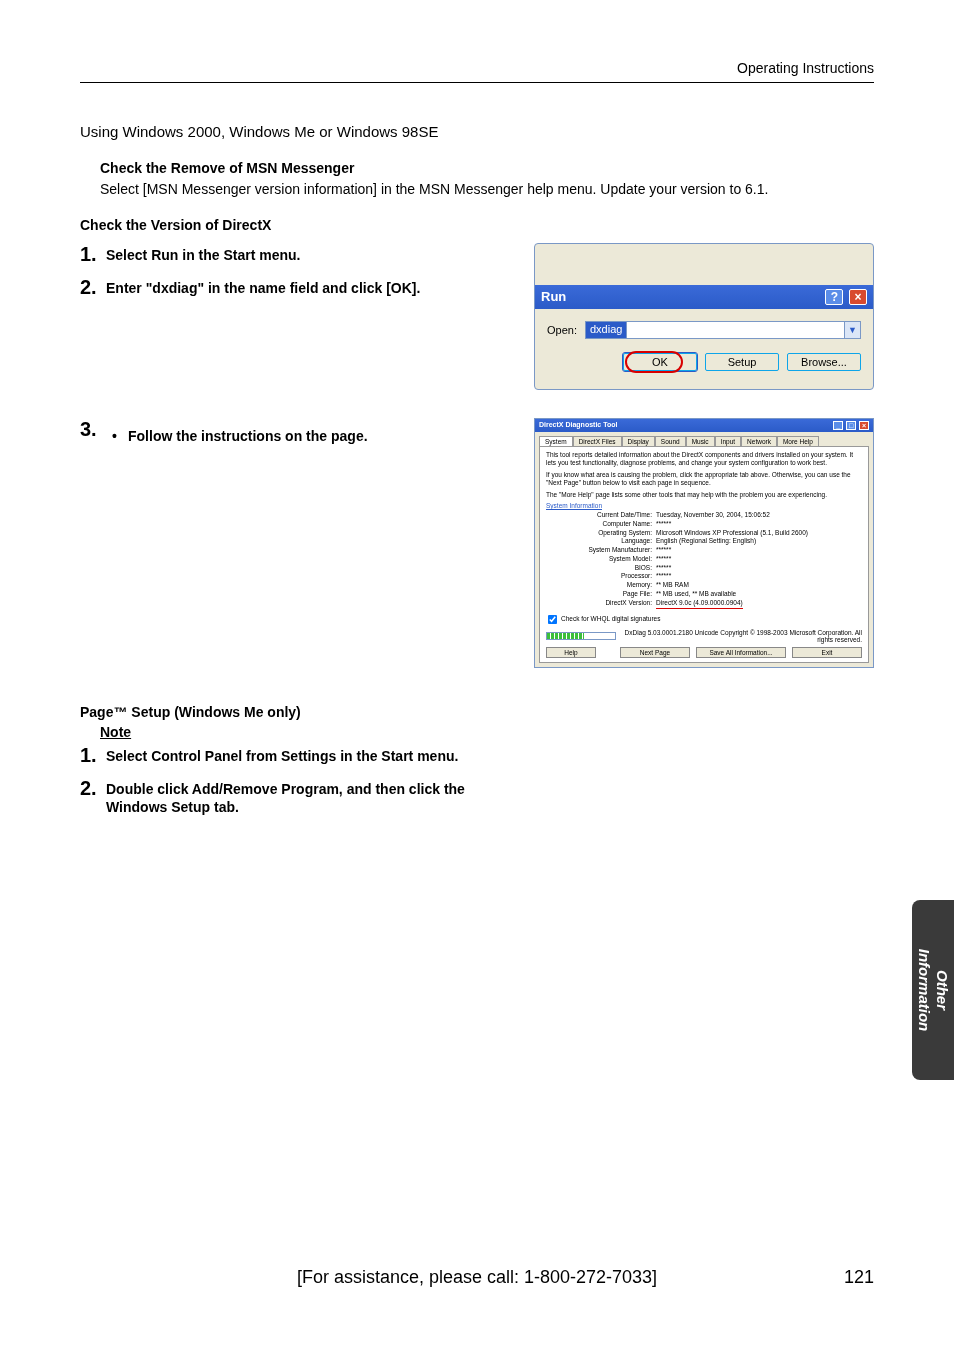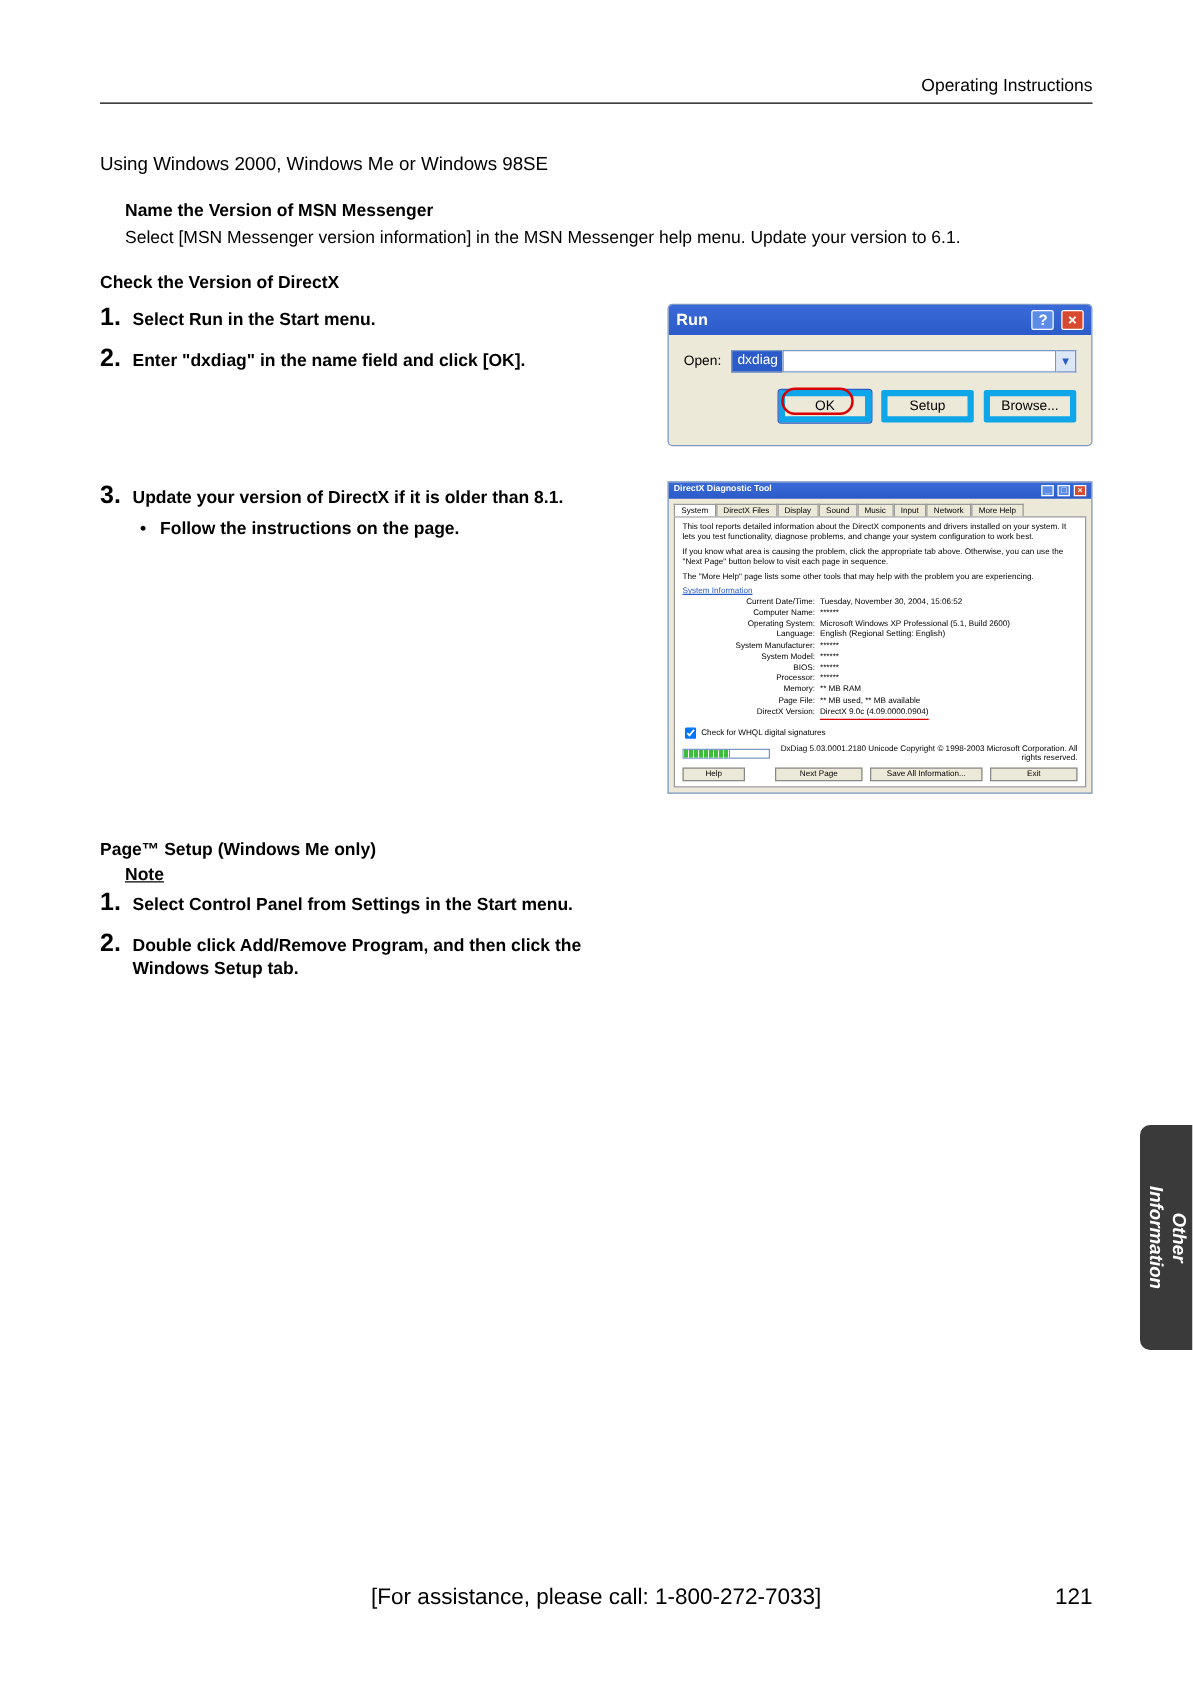--- a/index.html
+++ b/index.html
@@ -76,40 +76,40 @@
     border: 1px solid #7a98c6;
     border-radius: 4px;
     overflow: hidden;
     font-size: 11px;
     background: #ece9d8;
   }
   .rd-title {
     background: linear-gradient(#3a6ad8,#2b5bc8);
     color: #fff;
     display:flex; align-items:center; justify-content:space-between;
-    padding: 4px 6px; font-weight:bold; font-size:13px;
+    padding: 4px 6px; font-weight:bold; font-size:13px;margin-top:41px;
   }
   .rd-title .btns span {
     display:inline-flex; align-items:center; justify-content:center;
     width:18px; height:16px;  margin-left:2px;
     border:1px solid #fff; border-radius:2px; font-size:12px; font-weight:bold;
   }
   .rd-title .help { background:#5b8de8; color:#fff;}
   .rd-title .close { background:#d84a2f; color:#fff;}
   .rd-body { padding: 12px 12px 8px 12px; }
   .rd-desc-row { display:flex; gap:10px; margin-bottom:12px;}
   .rd-icon { width:28px; height:22px; background:#fff; border:1px solid #aab; border-radius:2px; position:relative; flex-shrink:0;}
   .rd-icon::after{content:"";position:absolute;left:4px;top:5px;right:10px;bottom:5px;border:1px solid #88a;}
   .rd-open-row { display:flex; align-items:center; gap:8px; margin-bottom:14px;}
   .rd-combo { flex:1; display:flex; }
   .rd-combo input { flex:1; border:1px solid #7a98c6; background:#fff; padding:2px 4px; font-size:11px; color:#fff; }
   .rd-combo .sel { background:#2b5bc8; color:#fff; padding:1px 4px; border:1px solid #7a98c6; border-right:none; font-size:11px;}
   .rd-combo .dd { width:16px; border:1px solid #7a98c6; border-left:none; background:#dbe6f7; display:flex;align-items:center;justify-content:center; color:#2b5bc8; font-size:9px;}
   .rd-btn-row { display:flex; justify-content:flex-end; gap:8px; padding: 0 0 10px 0;}
-  .rd-btn { border:5px solid #0ea5e9; background:#ece9d8; padding:2px 0; width:74px; text-align:center; border-radius:2px; font-size:11px;}
+  .rd-btn { border:1px solid #0ea5e9; background:#ece9d8; padding:2px 0; width:74px; text-align:center; border-radius:2px; font-size:11px;}
   .rd-btn.def { outline:1px solid #2b5bc8; }
   .rd-hl { position:absolute; border:2px solid #d80000; border-radius:12px; width:58px; height:22px; }
   .rd-wrap{position:relative;}
   
   .dx-dialog {
     border:1px solid #7a98c6; font-size:7px; background:#ece9d8;
   }
   .dx-title{ background:linear-gradient(#3a6ad8,#2b5bc8); color:#fff; padding:2px 4px; display:flex; justify-content:space-between; font-weight:bold;}
   .dx-title .wbtns span{display:inline-block;width:10px;height:9px;border:1px solid #fff;margin-left:1px;font-size:7px;line-height:7px;text-align:center;}
   .dx-title .wbtns .min{background:#5b8de8;color:#fff;}
@@ -137,21 +137,21 @@
 </style>
 </head>
 <body>
 
 <div class="page">
   <div class="header-row">Operating Instructions</div>
 
   <div class="h-bold">Using Windows 2000, Windows Me or Windows 98SE</div>
 
   <div class="indent-1">
-    <div class="sub-head">Name the Version of MSN Messenger</div>
+    <div class="sub-head">Check the Remove of MSN Messenger</div>
     <div class="para">Select [MSN Messenger version information] in the MSN Messenger help menu. Update your version to 6.1.</div>
   </div>
 
   <div class="sub-head section-gap">Check the Version of DirectX</div>
 
   <div class="two-col" style="margin-top:10px;">
     <div class="left">
       <div class="ol-row">
         <div class="ol-num">1.</div>
         <div class="ol-body">Select Run in the Start menu.</div>
@@ -190,21 +190,20 @@
         </div>
       </div>
     </div>
   </div>
 
   <div class="two-col" style="margin-top:28px;">
     <div class="left">
       <div class="ol-row">
         <div class="ol-num">3.</div>
         <div class="ol-body">
-          <div>Update your version of DirectX if it is older than 8.1.</div>
           <div class="bullet-row">
             <div class="bullet-dot">•</div>
             <div>Follow the instructions on the page.</div>
           </div>
         </div>
       </div>
     </div>
     <div class="right">
       <div class="dx-dialog">
         <div class="dx-title">

